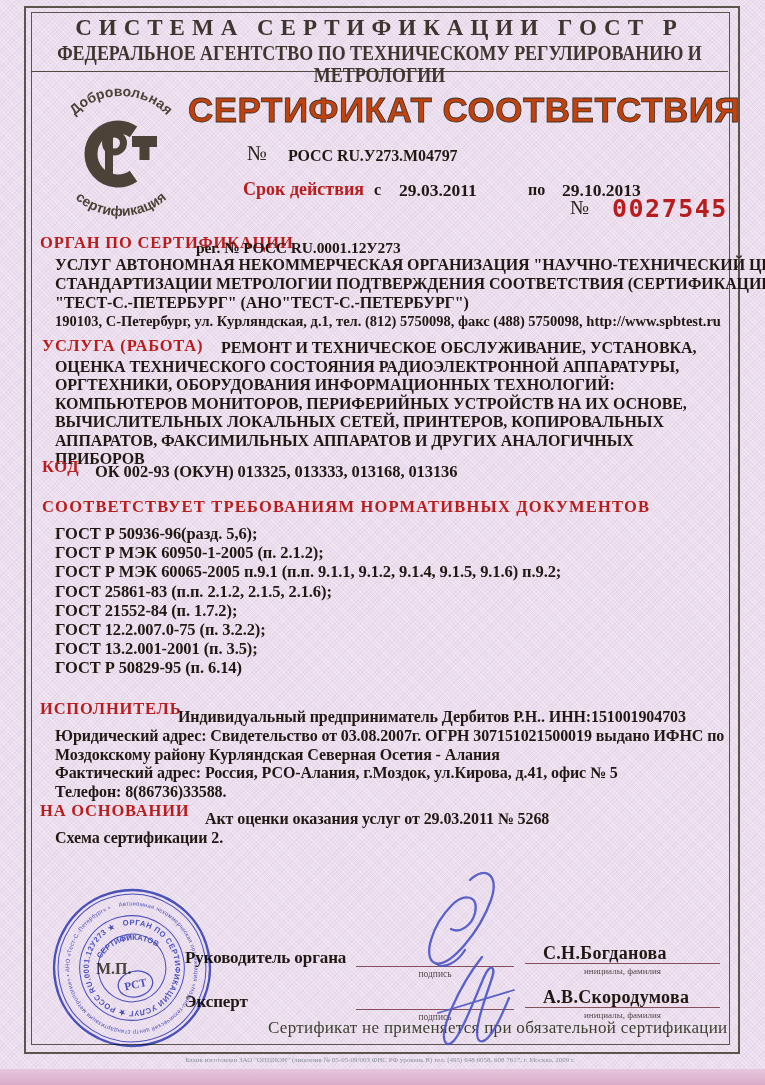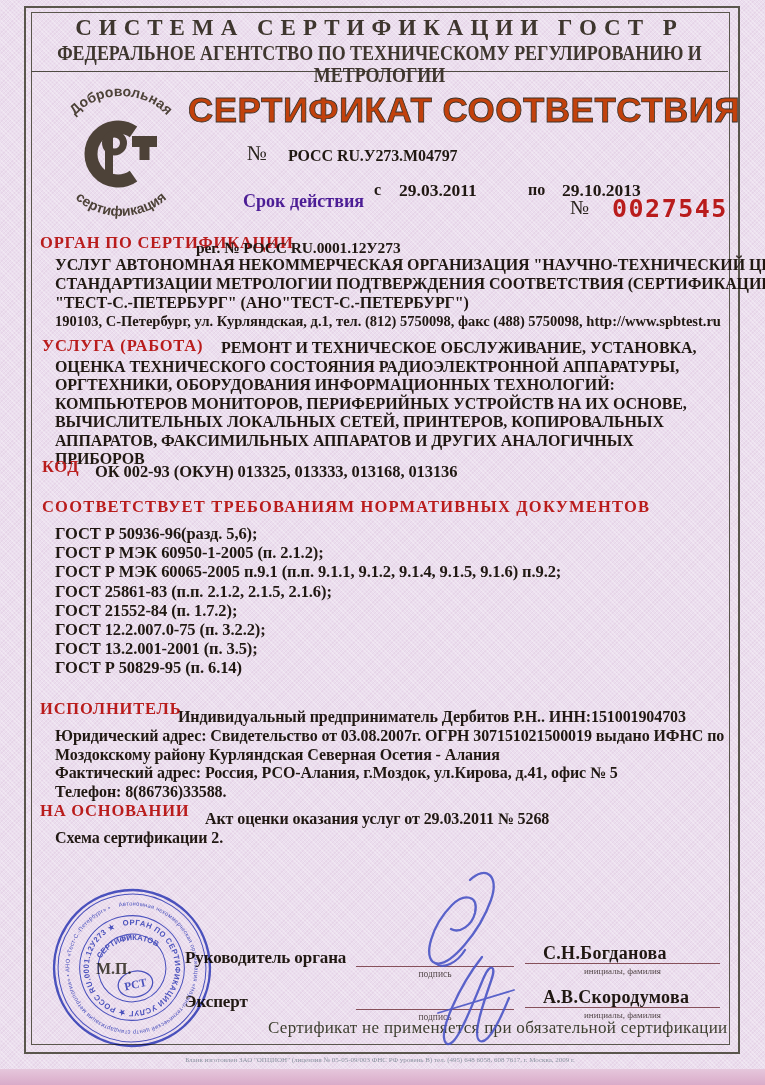--- a/index.html
+++ b/index.html
@@ -21,21 +21,21 @@
   .sys-title{left:31px;top:15px;width:697px;text-align:center;font-size:23px;font-weight:bold;
     letter-spacing:7px;color:#3e362e;}
   .agency{left:31px;top:44px;width:697px;text-align:center;font-size:18.5px;font-weight:bold;
     color:#3e362e;transform:scale(.97,1.08);}
   
   .cert-title{left:188px;top:90px;width:556px;text-align:left;
     font-family:"Liberation Sans",sans-serif;font-size:35px;font-weight:bold;
     color:#c2410c;-webkit-text-stroke:.8px #3a322a;letter-spacing:.5px;}
   .no-label{left:247px;top:141px;font-size:21px;color:#2a241e;}
   .no-value{left:288px;top:147px;font-size:18.5px;font-weight:bold;letter-spacing:.4px;}
-  .validity-label{left:243px;top:179px;font-size:18px;font-weight:bold;color:#4c1d95;margin-top:12px;}
+  .validity-label{left:243px;top:179px;font-size:18px;font-weight:bold;color:#b91c1c;}
   .v-c{left:374px;top:181px;font-size:16px;font-weight:bold;}
   .v-from{left:399px;top:180px;font-size:17.5px;font-weight:bold;}
   .v-po{left:528px;top:181px;font-size:16px;font-weight:bold;}
   .v-to{left:562px;top:180px;font-size:17.5px;font-weight:bold;}
   .serial-no{left:570px;top:196px;font-size:20px;color:#2a241e;}
   .serial-value{left:612px;top:194px;font-family:"DejaVu Sans Mono",monospace;
     font-size:25px;font-weight:bold;color:#b91c1c;letter-spacing:1.5px;}
   
   .lbl{font-size:16.5px;font-weight:bold;letter-spacing:.8px;color:#b91c1c;}
   .b{font-weight:bold;font-size:16px;letter-spacing:-.1px;white-space:nowrap;}

